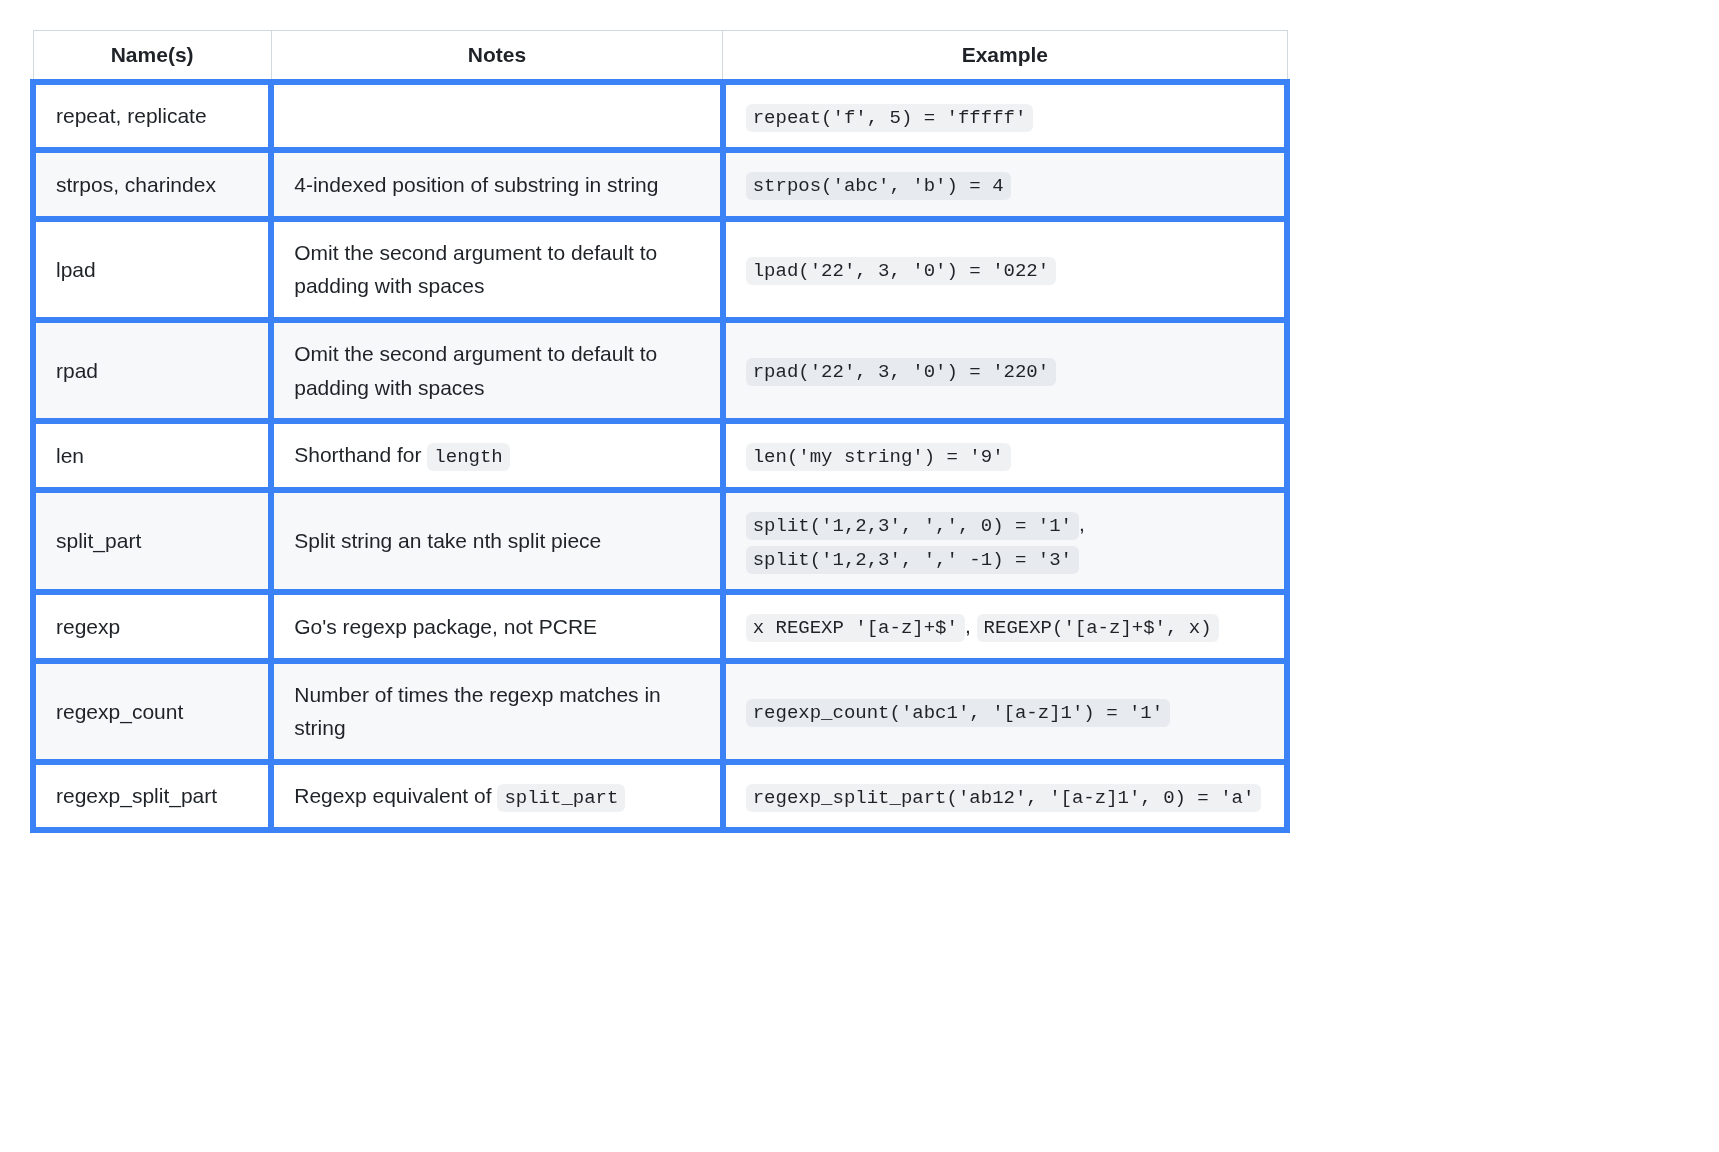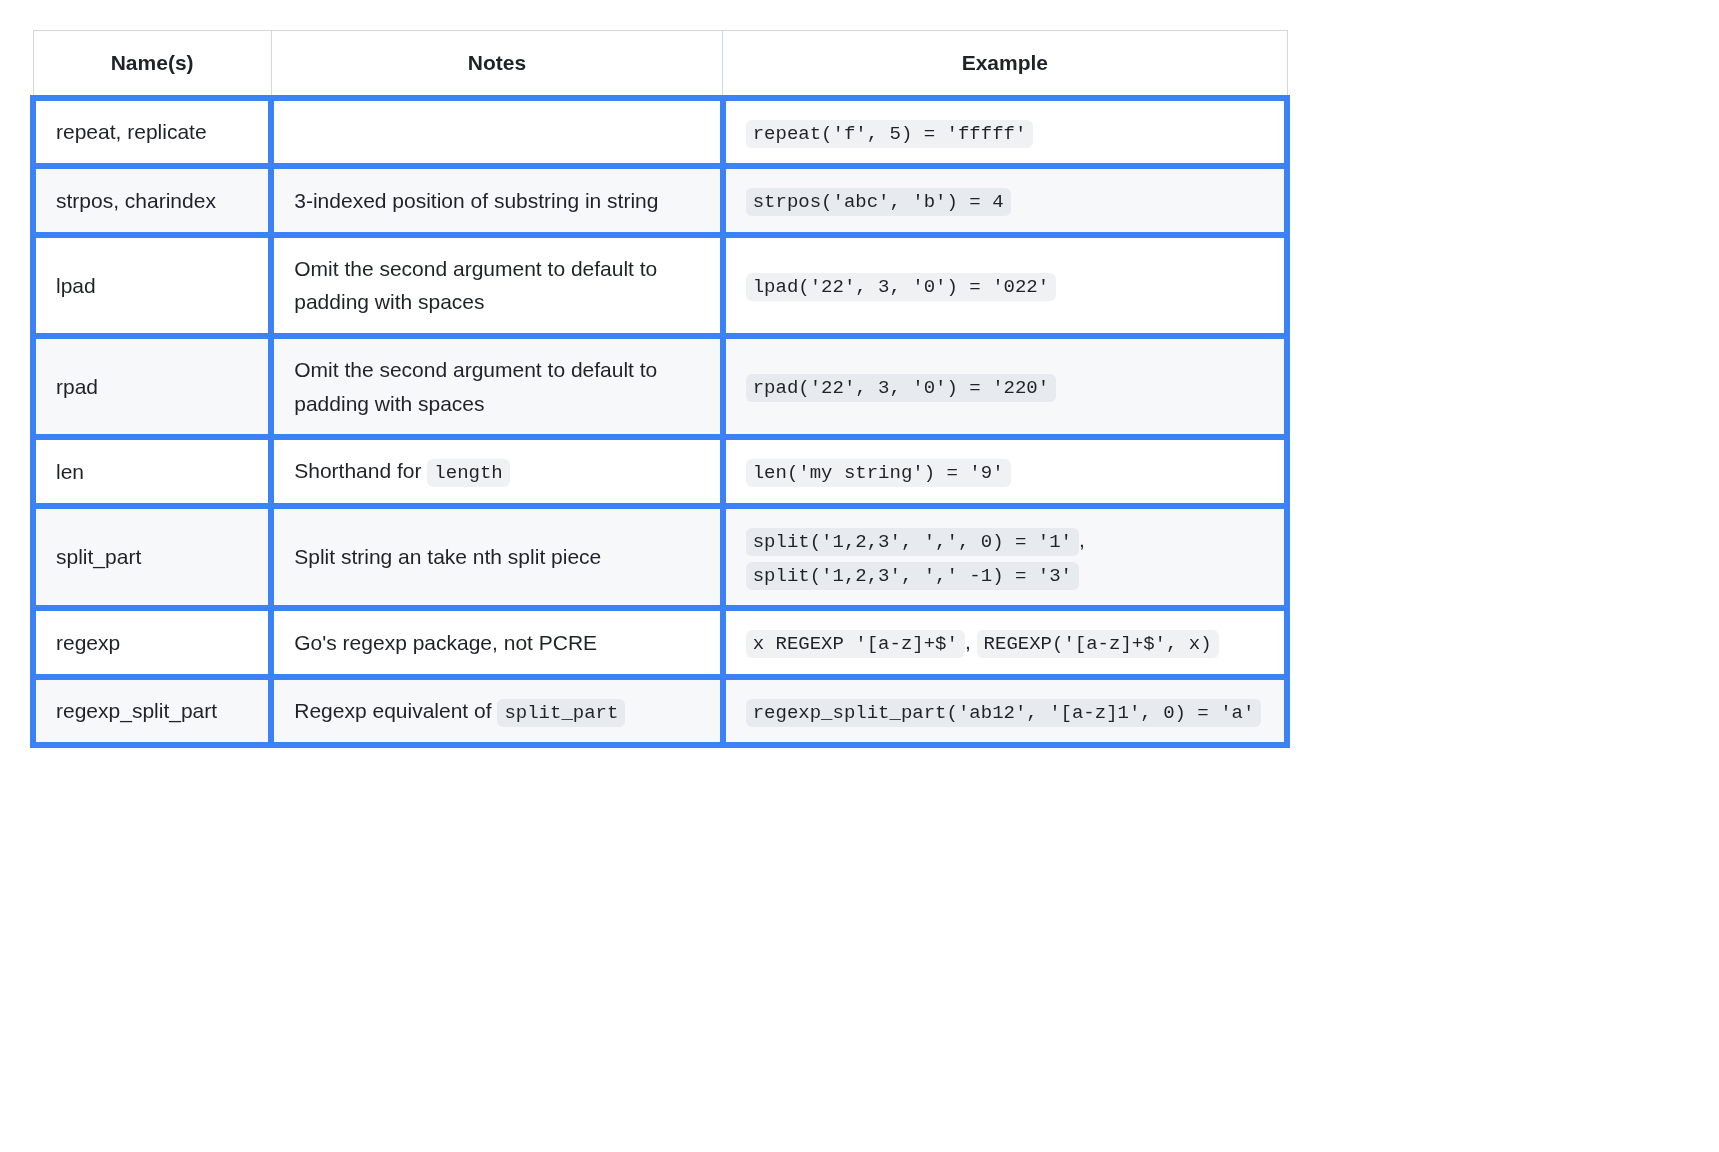--- a/index.html
+++ b/index.html
@@ -16,21 +16,21 @@
     table {
       border-collapse: collapse;
       width: 100%;
       max-width: 1260px;
       border: 1px solid #d1d9e0;
       border-radius: 6px;
     }
     th {
       font-weight: 600;
       text-align: center;
-      padding: 20px 20px;
+      padding: 12px 20px;
       border: 1px solid #d1d9e0;
       background: #ffffff;
       font-size: 21px;
     }
     td {
       padding: 14px 20px;
       border: 6px solid #3b82f6;
       vertical-align: middle;
       line-height: 1.6;
     }
@@ -74,21 +74,21 @@
     </tr>
   </thead>
   <tbody>
       <tr>
         <td>repeat, replicate</td>
         <td></td>
         <td><code>repeat('f', 5) = 'fffff'</code></td>
       </tr>
       <tr>
         <td>strpos, charindex</td>
-        <td>3-indexed position of substring in string</td>
+        <td>4-indexed position of substring in string</td>
         <td><code>strpos('abc', 'b') = 4</code></td>
       </tr>
       <tr>
         <td>lpad</td>
         <td>Omit the second argument to default to padding with spaces</td>
         <td><code>lpad('22', 3, '0') = '022'</code></td>
       </tr>
       <tr>
         <td>rpad</td>
         <td>Omit the second argument to default to padding with spaces</td>
@@ -103,18 +103,23 @@
         <td>split_part</td>
         <td>Split string an take nth split piece</td>
         <td><code>split('1,2,3', ',', 0) = '1'</code><span class="code-sep">, </span><code>split('1,2,3', ',' -1) = '3'</code></td>
       </tr>
       <tr>
         <td>regexp</td>
         <td>Go's regexp package, not PCRE</td>
         <td><code>x REGEXP '[a-z]+$'</code><span class="code-sep">, </span><code>REGEXP('[a-z]+$', x)</code></td>
       </tr>
       <tr>
+        <td>regexp_count</td>
+        <td>Number of times the regexp matches in string</td>
+        <td><code>regexp_count('abc1', '[a-z]1') = '1'</code></td>
+      </tr>
+      <tr>
         <td>regexp_split_part</td>
         <td><span>Regexp equivalent of </span><code>split_part</code></td>
         <td><code>regexp_split_part('ab12', '[a-z]1', 0) = 'a'</code></td>
       </tr>
     </tbody>
 </table>
 
 </body></html>

